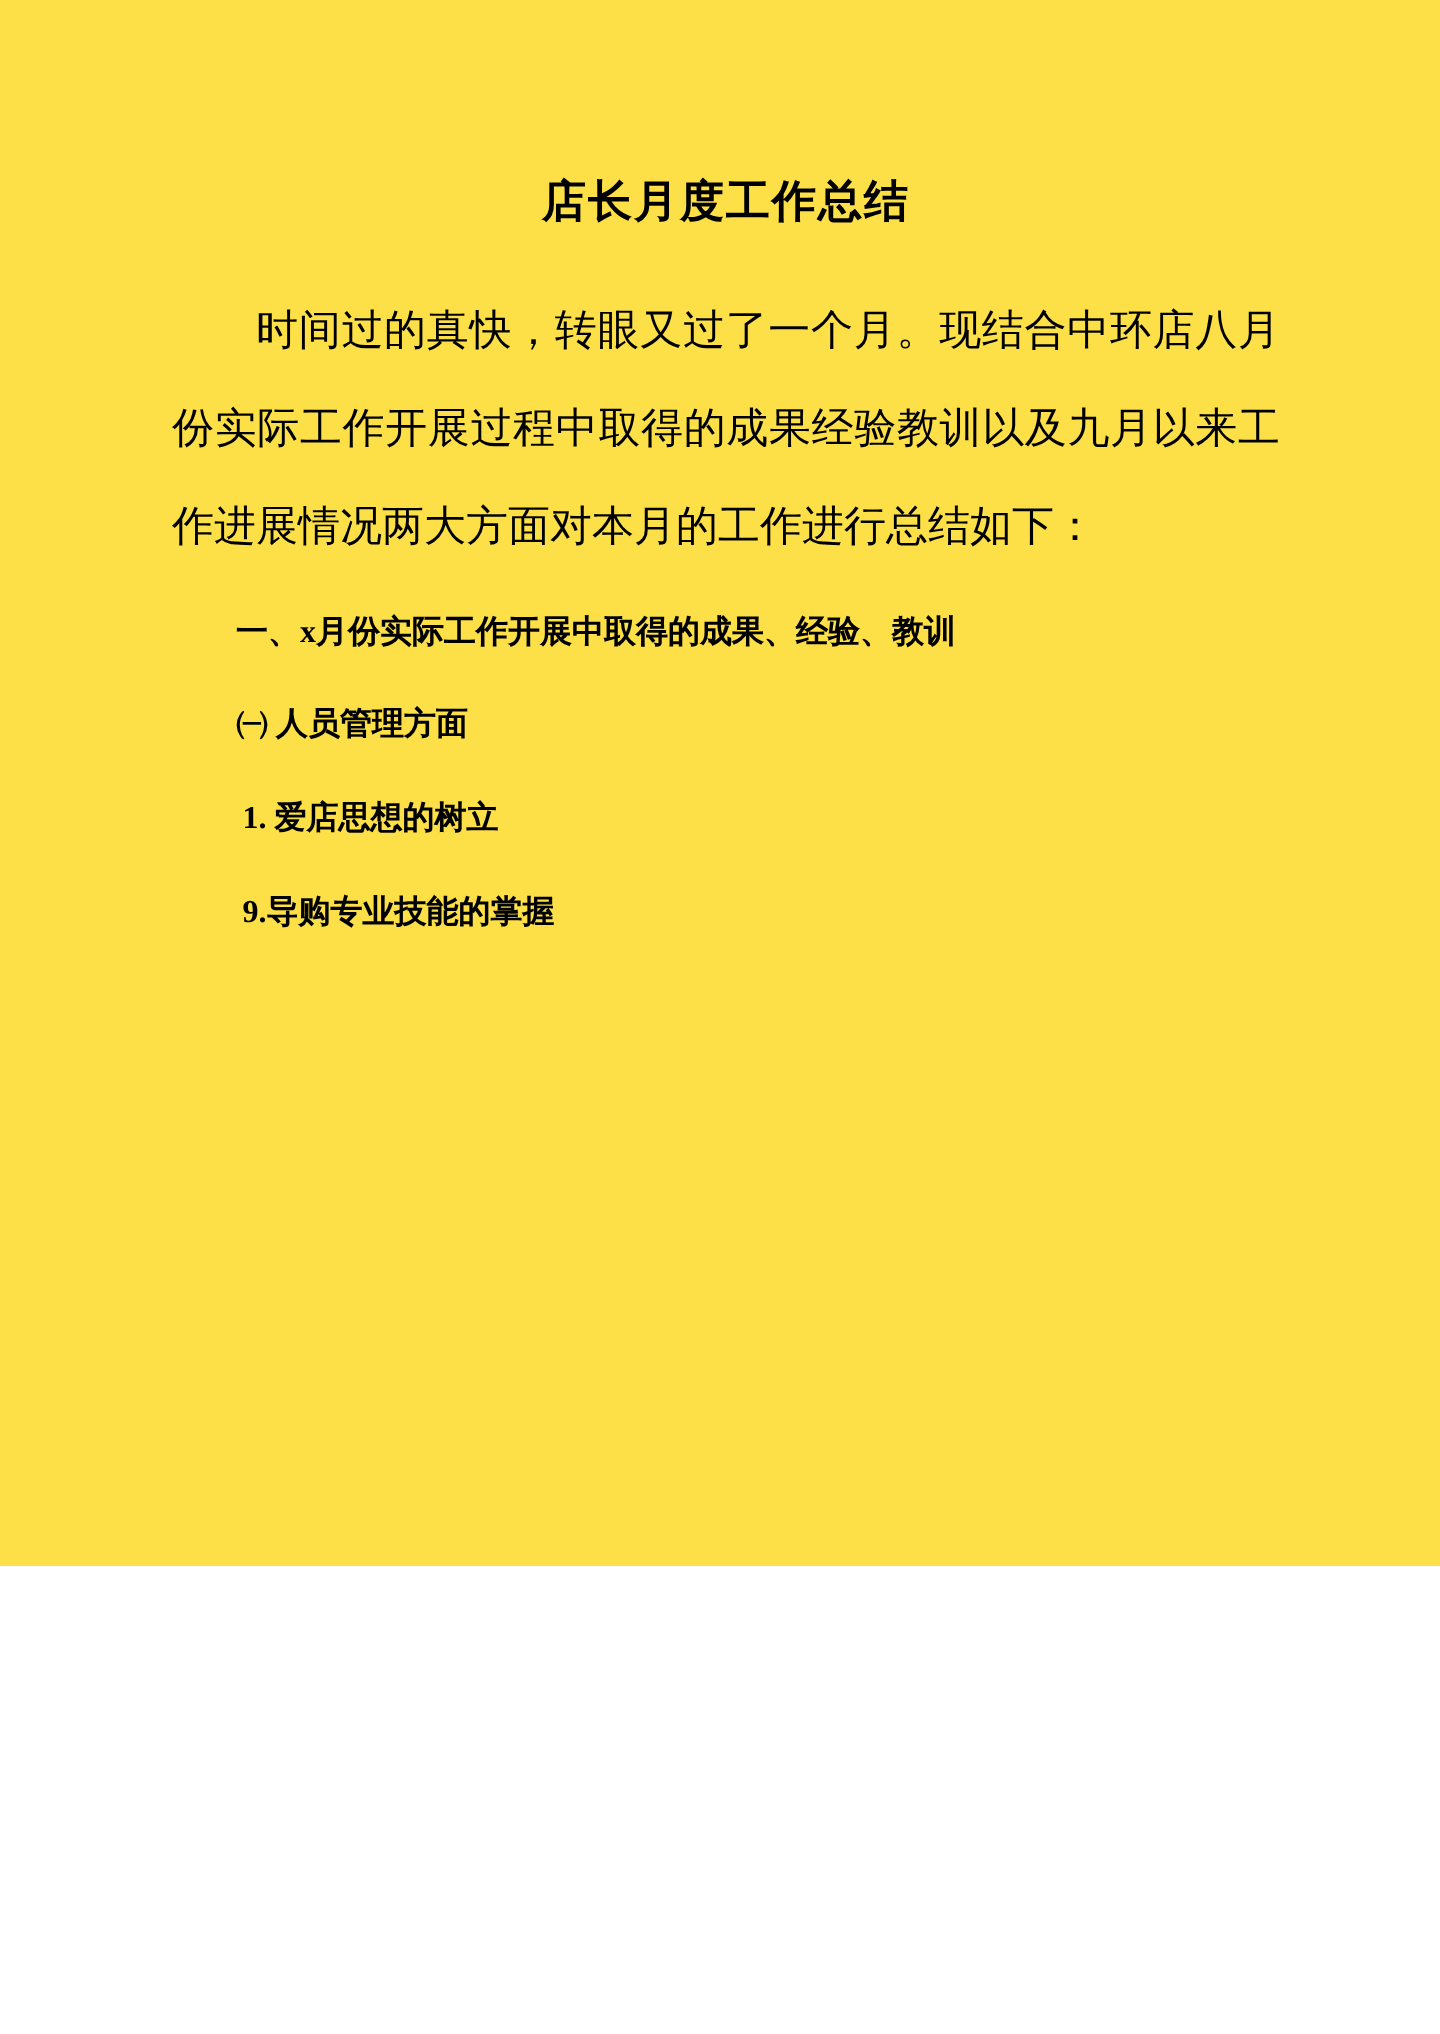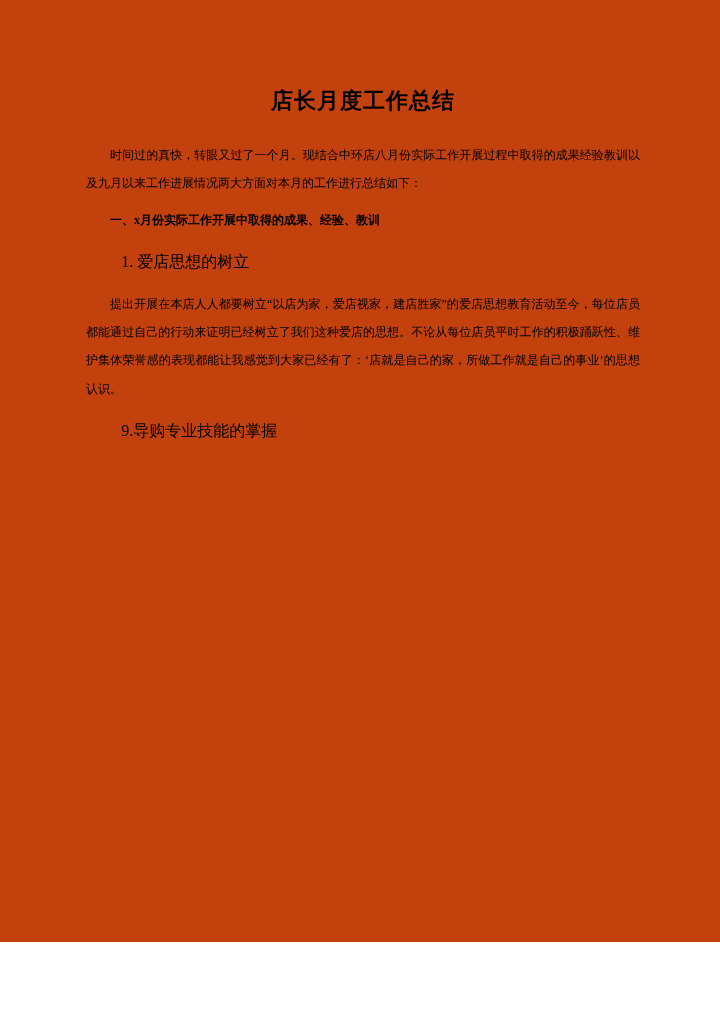--- a/index.html
+++ b/index.html
@@ -10,74 +10,74 @@
   body {
     width: 720px;
     height: 1017px;
     overflow: hidden;
     font-family: "Liberation Serif", "DejaVu Serif", serif;
     color: #000000;
   }
   .page {
     box-sizing: border-box;
     width: 720px;
-    height: 942px;
+    height: 783px;
     padding: 86px 80px 40px 86px;
-    background: #c2410c;
+    background: #fde047;
   }
   .doc-title {
     font-size: 22px;
     font-weight: bold;
     text-align: center;
     margin: 0 0 24px 0;
     line-height: 1.4;
     letter-spacing: 1px;
   }
   .para {
-    font-size: 12px;
+    font-size: 21px;
     line-height: 2.35;
     text-align: justify;
     text-indent: 2em;
     margin: 0 0 9px 0;
     word-break: break-all;
   }
   .heading-1 {
-    font-size: 12px;
+    font-size: 16px;
     font-weight: bold;
     text-indent: 2em;
     line-height: 2.35;
     margin: 0 0 9px 0;
   }
   .heading-2 {
     font-size: 16px;
     font-weight: bold;
     text-indent: 2em;
     line-height: 2.35;
     margin: 0 0 9px 0;
   }
   .list-heading {
     font-size: 16px;
-    font-weight: normal;
+    font-weight: bold;
     text-indent: 2.2em;
     line-height: 2.35;
     margin: 0 0 9px 0;
   }
 </style>
 </head>
 <body>
 
 <div class="page">
 
   <h1 class="doc-title">店长月度工作总结</h1>
 
   <p class="para">时间过的真快，转眼又过了一个月。现结合中环店八月份实际工作开展过程中取得的成果经验教训以及九月以来工作进展情况两大方面对本月的工作进行总结如下：</p>
 
   <h2 class="heading-1">一、x月份实际工作开展中取得的成果、经验、教训</h2>
 
+  <h3 class="heading-2">㈠ 人员管理方面</h3>
 
   <p class="list-heading">1. 爱店思想的树立</p>
 
-  <p class="para">提出开展在本店人人都要树立“以店为家，爱店视家，建店胜家”的爱店思想教育活动至今，每位店员都能通过自己的行动来证明已经树立了我们这种爱店的思想。不论从每位店员平时工作的积极踊跃性、维护集体荣誉感的表现都能让我感觉到大家已经有了：‘店就是自己的家，所做工作就是自己的事业’的思想认识。</p>
 
 
   <p class="list-heading">9.导购专业技能的掌握</p>
 
 </div>
 
 </body></html>

